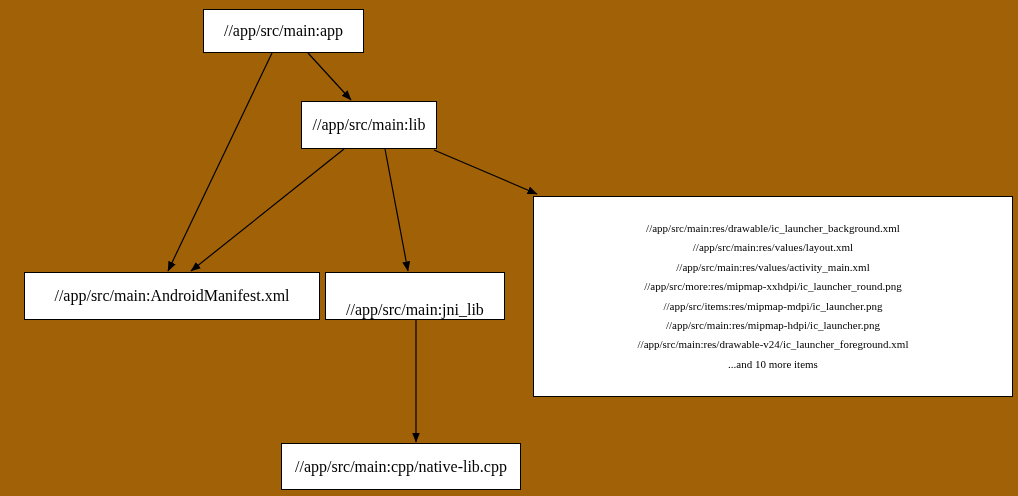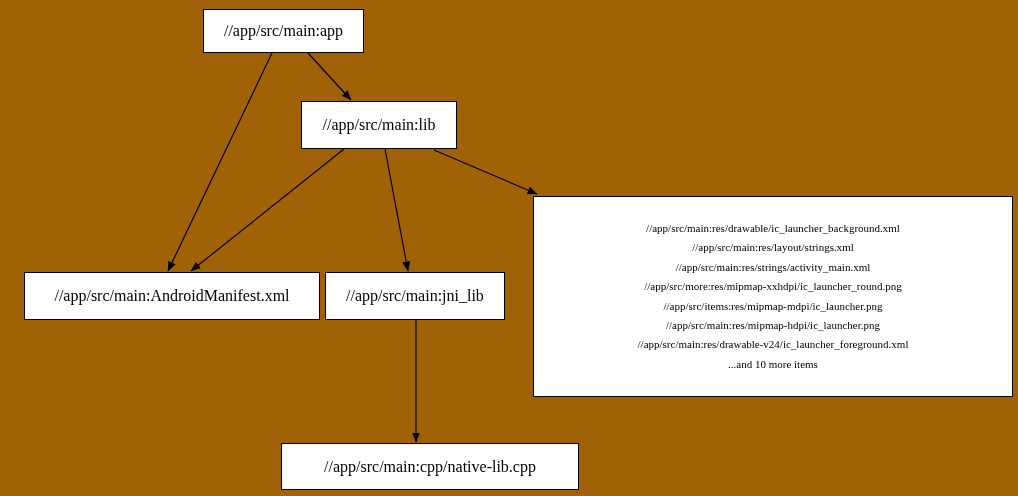--- a/index.html
+++ b/index.html
@@ -39,25 +39,25 @@
     font-size: 16px;
     white-space: nowrap;
   }
   .node.multi {
     flex-direction: column;
     font-size: 11px;
     line-height: 19.4px;
     padding: 12px 4px;
   }
   .node-app       { left: 203px; top: 9px;   width: 161px; height: 44px; }
-  .node-lib       { left: 301px; top: 101px; width: 156px; height: 48px; }
+  .node-lib       { left: 301px; top: 101px; width: 136px; height: 48px; }
   .node-manifest  { left: 24px;   top: 272px; width: 296px; height: 48px; }
-  .node-jni-lib   { left: 325px; top: 272px; width: 180px; height: 48px; }
+  .node-jni-lib   { left: 325px; top: 272px; width: 180px; height: 48px; align-items: flex-end; }
   .node-resources { left: 533px; top: 196px; width: 480px; height: 201px; }
-  .node-cpp       { left: 281px; top: 443px; width: 298px; height: 47px; }
+  .node-cpp       { left: 281px; top: 443px; width: 240px; height: 47px; }
 </style>
 </head>
 <body>
 
 <div class="canvas">
 
   <svg class="edges" viewBox="0 0 1018 496" xmlns="http://www.w3.org/2000/svg">
     <defs>
       <marker id="arrow" markerUnits="userSpaceOnUse" markerWidth="12" markerHeight="10" refX="9.5" refY="4" orient="auto">
         <path d="M0,0 L10,4 L0,8 z" fill="#000000"></path>
@@ -82,22 +82,22 @@
   <div class="node node-manifest">
     <span>//app/src/main:AndroidManifest.xml</span>
   </div>
 
   <div class="node node-jni-lib">
     <span>//app/src/main:jni_lib</span>
   </div>
 
   <div class="node multi node-resources">
     <div>//app/src/main:res/drawable/ic_launcher_background.xml</div>
-    <div>//app/src/main:res/layout/strings.xml</div>
-    <div>//app/src/main:res/strings/activity_main.xml</div>
+    <div>//app/src/main:res/values/layout.xml</div>
+    <div>//app/src/main:res/values/activity_main.xml</div>
     <div>//app/src/more:res/mipmap-xxhdpi/ic_launcher_round.png</div>
     <div>//app/src/items:res/mipmap-mdpi/ic_launcher.png</div>
     <div>//app/src/main:res/mipmap-hdpi/ic_launcher.png</div>
     <div>//app/src/main:res/drawable-v24/ic_launcher_foreground.xml</div>
     <div>...and 10 more items</div>
   </div>
 
   <div class="node node-cpp">
     <span>//app/src/main:cpp/native-lib.cpp</span>
   </div>

